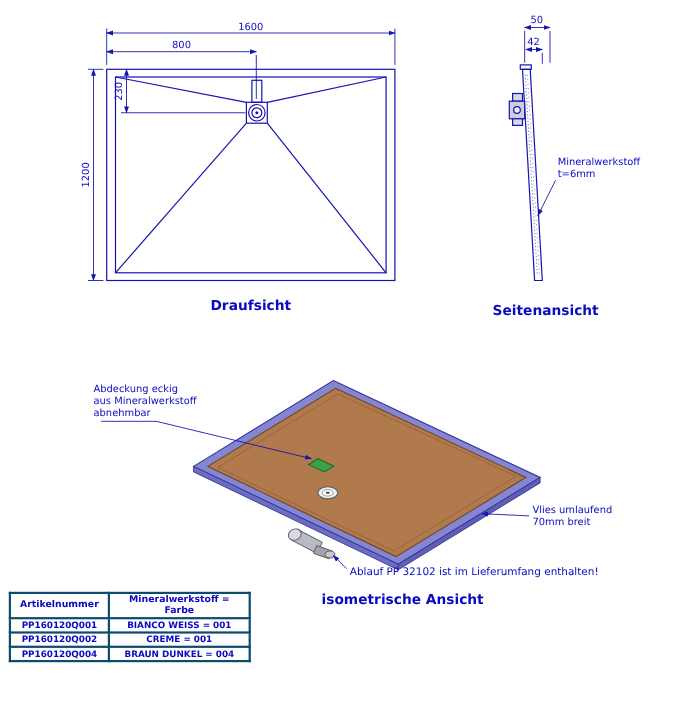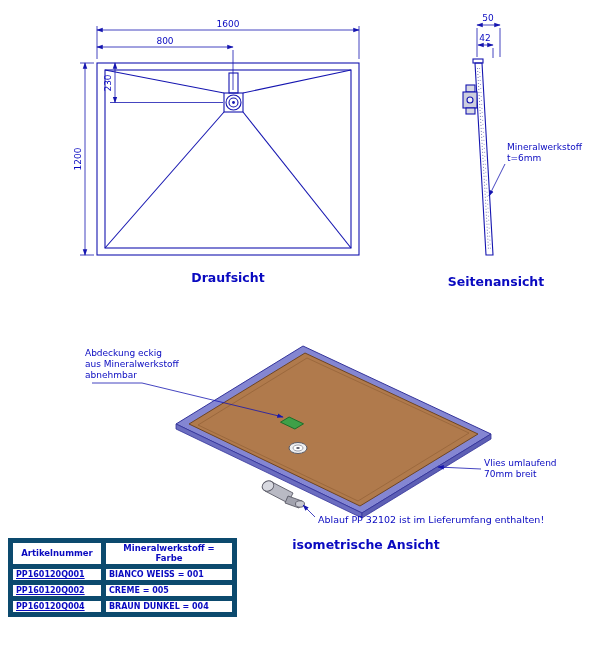--- a/index.html
+++ b/index.html
@@ -9,25 +9,25 @@
   svg { display:block; }
   svg text { fill:#0a0ac0; font-family:"DejaVu Sans",sans-serif; font-size:9px; }
   svg .geo   { stroke:#1515b0; stroke-width:1.1; fill:none; }
   svg .dim   { stroke:#1515b0; stroke-width:0.8; fill:none; }
   svg .view-title { font-size:12.5px; font-weight:bold; }
   svg .note  { font-size:9px; }
   svg .note-big { font-size:9.5px; }
 
   .table-wrap { position:absolute; left:8px; top:538px; }
   table { border-collapse:collapse; background:#fff; }
-  th, td { border:5px solid #0c4a6e; color:#0a0ac0; padding:0 3px; }
+  th, td { border:2px solid #0c4a6e; color:#0a0ac0; padding:0 3px; }
   th { font-size:8.5px; font-weight:bold; text-align:center; height:21px; line-height:1.15; }
   td { font-size:8px; font-weight:bold; height:11px; line-height:11px; }
-  td.c1 { width:82px; text-align:left;text-decoration:underline; }
-  td.c2 { width:120px; text-align:left; }
+  td.c1 { width:82px; text-align:center; }
+  td.c2 { width:120px; text-align:center; }
 </style>
 </head>
 <body>
 
 <div class="canvas">
 <svg width="612" height="660" viewBox="0 0 612 660">
   <defs>
     <marker id="arr" viewBox="0 0 10 10" refX="9" refY="5" markerWidth="8" markerHeight="8" orient="auto-start-reverse">
       <path d="M0,1.5 L10,5 L0,8.5 z" fill="#1515b0"></path>
     </marker>
@@ -160,21 +160,21 @@
         </th>
       </tr>
     </thead>
     <tbody>
       <tr>
         <td class="c1">PP160120Q001</td>
         <td class="c2">BIANCO WEISS = 001</td>
       </tr>
       <tr>
         <td class="c1">PP160120Q002</td>
-        <td class="c2">CREME = 005</td>
+        <td class="c2">CREME = 001</td>
       </tr>
       <tr>
         <td class="c1">PP160120Q004</td>
         <td class="c2">BRAUN DUNKEL = 004</td>
       </tr>
     </tbody>
   </table>
 </div>
 </div>
 

